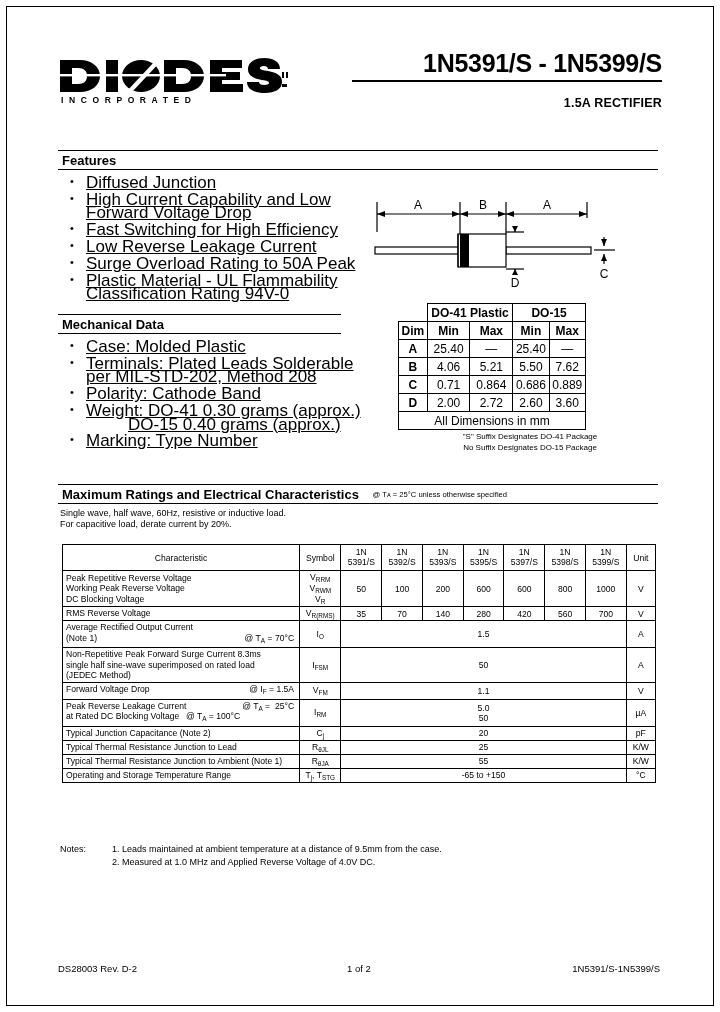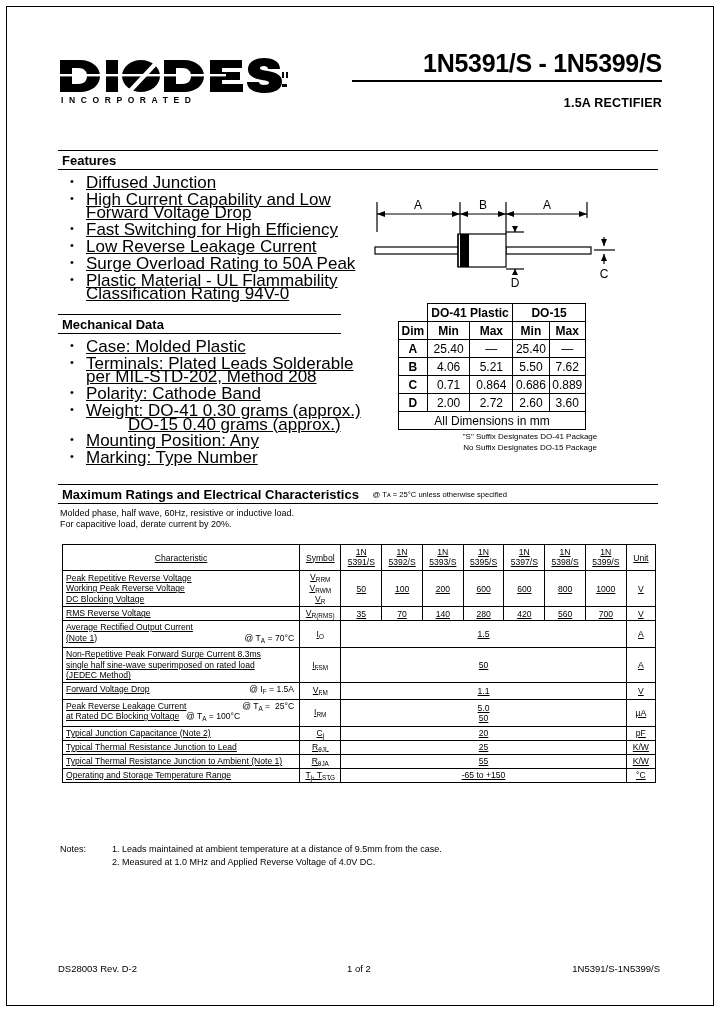--- a/index.html
+++ b/index.html
@@ -83,21 +83,21 @@
   }
 
   
   .intro {
     position:absolute; left:60px; top:508px; font-size:9px; line-height:11px;
   }
 
   
   table.ratings {
     position:absolute; left:62px; top:544px; width:594px;
-    border-collapse: collapse; font-size:8.6px;text-decoration:underline;
+    border-collapse: collapse; font-size:8.6px;
   }
   table.ratings td, table.ratings th {
     border: 1px solid #000; padding: 1px 3px; font-weight: normal;
     vertical-align: middle;
   }
   table.ratings thead th { text-align:center; font-weight:normal; padding: 3px 1px; }
   th.char-h { width: 258px; }
   th.sym-h { width: 42px; border-right:none; }
   th.dev-h { width: 42px; font-weight:bold; line-height:9.5px; }
   th.dev1-h { border-left:none; }
@@ -173,21 +173,20 @@
 
   <div class="sec-head" id="mech-head">Mechanical Data</div>
   <ul class="bul" id="mech-list">
     <li>Case: Molded Plastic</li>
     <li>Terminals: Plated Leads Solderable per MIL-STD-202, Method 208</li>
     <li>Polarity: Cathode Band</li>
     <li>
       <span>Weight:  DO-41 0.30 grams (approx.)</span>
       <span class="indent2">DO-15 0.40 grams (approx.)</span>
     </li>
-    <li>Mounting Position: Any</li>
     <li>Marking: Type Number</li>
   </ul>
 
   <svg class="pkg" viewBox="0 0 290 106">
     <g stroke="#000" fill="none" stroke-width="1.2">
 
       <line x1="5" y1="10" x2="5" y2="40"></line>
       <line x1="88" y1="10" x2="88" y2="42"></line>
       <line x1="134" y1="10" x2="134" y2="42"></line>
       <line x1="215" y1="10" x2="215" y2="26"></line>
@@ -287,21 +286,21 @@
     <div>"S" Suffix Designates DO-41 Package</div>
     <div>No Suffix Designates DO-15 Package</div>
   </div>
 
   <div class="sec-head" id="ratings-head">
     <span>Maximum Ratings and Electrical Characteristics</span>
     <span class="cond">@ Tᴀ = 25°C unless otherwise specified</span>
   </div>
 
   <div class="intro">
-    <div>Molded phase, half wave, 60Hz, resistive or inductive load.</div>
+    <div>Single wave, half wave, 60Hz, resistive or inductive load.</div>
     <div>For capacitive load, derate current by 20%.</div>
   </div>
 
   <table class="ratings">
     <thead>
       <tr>
         <th class="char-h" rowspan="1">Characteristic</th>
         <th class="sym-h">Symbol</th>
         <th class="dev-h dev1-h">
           <span>1N</span><br>

